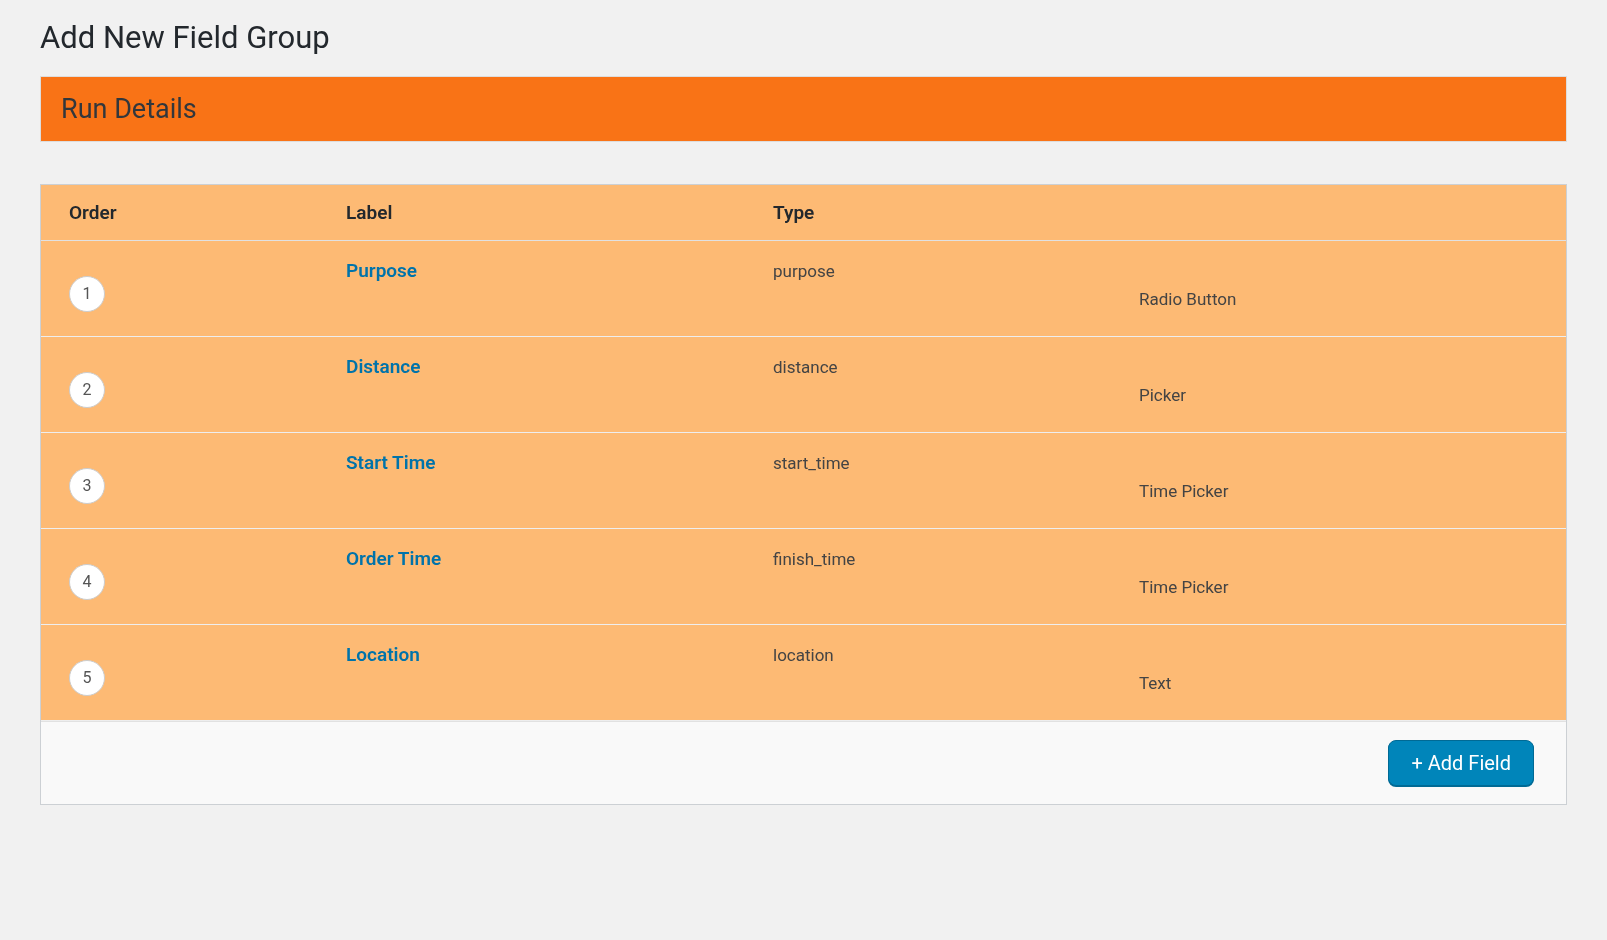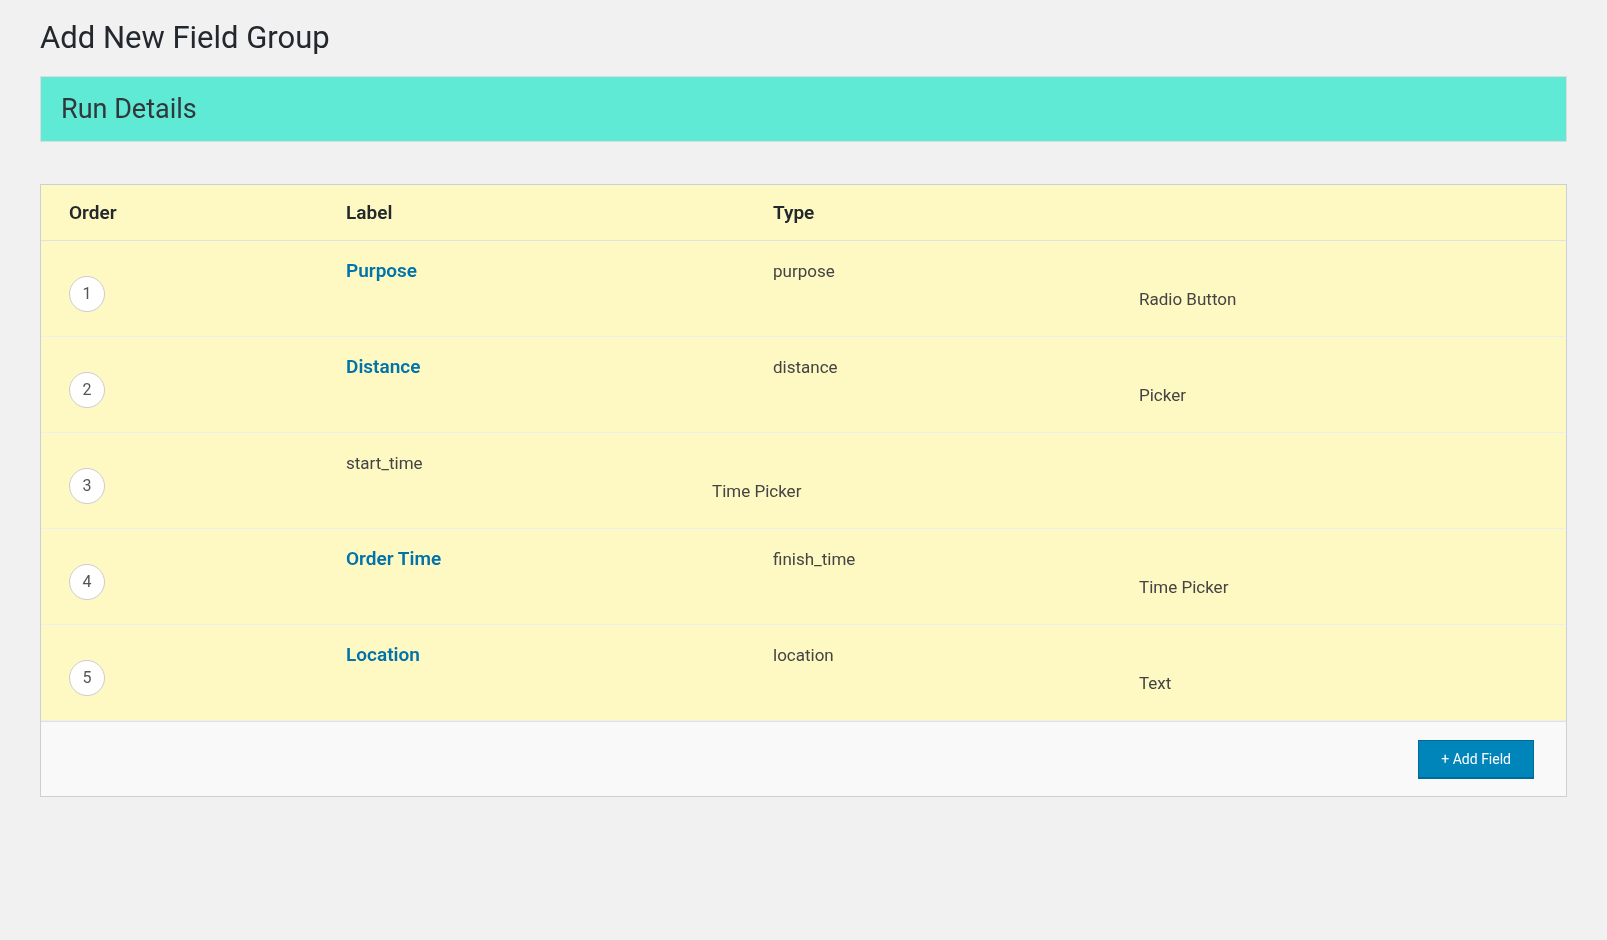--- a/index.html
+++ b/index.html
@@ -20,39 +20,39 @@
     }
     
     .page-title {
       font-size: 31px;
       font-weight: 400;
       color: #23282d;
       padding: 9px 0 20px 0;
     }
     
     .title-input {
-      background: #5eead4;
+      background: #f97316;
       border: 1px solid #ddd;
       padding: 0;
       margin-bottom: 42px;
     }
     
     .title-input input {
       width: 100%;
       border: none;
       outline: none;
       font-size: 27px;
       padding: 16px 20px;
       color: #32373c;
       background: transparent;
       font-family: inherit;
     }
     
     .fields-panel {
-      background: #fef9c3;
+      background: #fdba74;
       border: 1px solid #ccd0d4;
     }
     
     .fields-table {
       width: 100%;
     }
     
     .table-header {
       display: flex;
       padding: 16px 0;
@@ -145,23 +145,23 @@
       border-top: 1px solid #e1e1e1;
       padding: 18px 32px;
       display: flex;
       justify-content: flex-end;
     }
     
     .add-field-btn {
       background: #0085ba;
       border: 1px solid #006a95;
       color: #fff;
-      font-size: 14px;
+      font-size: 20px;
       padding: 10px 22px;
-      border-radius: 0;
+      border-radius: 8px;
       cursor: pointer;
       font-family: inherit;
       box-shadow: 0 1px 0 #006a95;
     }
   </style>
 </head>
 <body>
 
 <div class="wrap">
 
@@ -212,20 +212,23 @@
           <span class="field-name">distance</span>
         </div>
         <div class="col-type">
           <span class="field-type">Picker</span>
         </div>
       </div>
 
       <div class="table-row">
         <div class="col-order">
           <div class="order-circle">3</div>
+        </div>
+        <div class="col-label">
+          <a class="field-label-link">Start Time</a>
         </div>
         <div class="col-name">
           <span class="field-name">start_time</span>
         </div>
         <div class="col-type">
           <span class="field-type">Time Picker</span>
         </div>
       </div>
 
       <div class="table-row">

